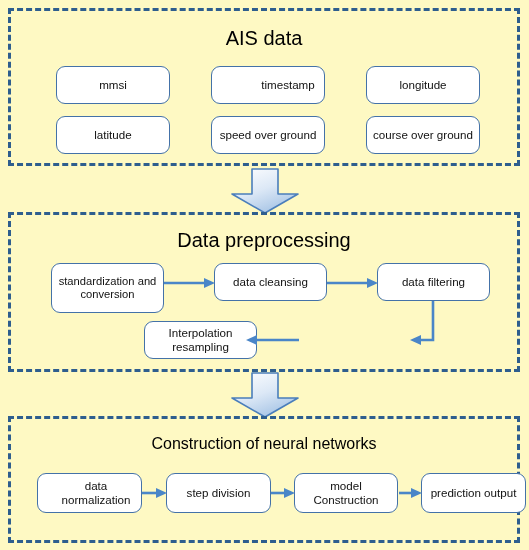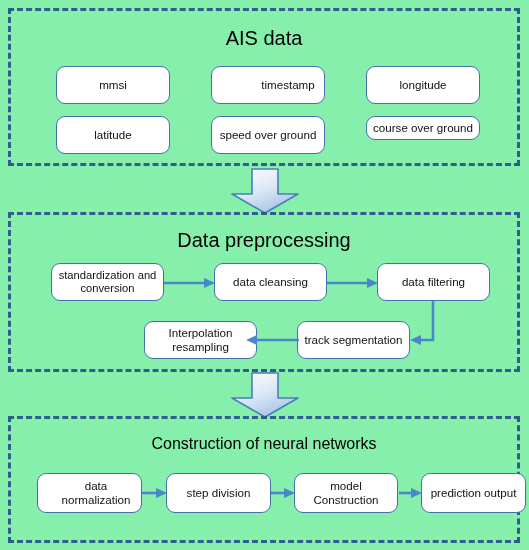--- a/index.html
+++ b/index.html
@@ -7,21 +7,21 @@
     padding: 0;
     background: #ffffff;
   }
   body {
     font-family: "Liberation Sans", sans-serif;
   }
   #canvas {
     position: relative;
     width: 529px;
     height: 550px;
-    background: #86efac;
+    background: #fef9c3;
     overflow: hidden;
   }
   .section {
     position: absolute;
     border: 3px dashed #2e5e8e;
     box-sizing: border-box;
     background: transparent;
   }
   .section-title {
     position: absolute;
@@ -74,56 +74,53 @@
     <div class="node" style="left:355px; top:55px; width:114px; height:38px;">
       <span>longitude</span>
     </div>
 
     <div class="node" style="left:45px; top:105px; width:114px; height:38px;">
       <span>latitude</span>
     </div>
     <div class="node two-line" style="left:200px; top:105px; width:114px; height:38px;">
       <span>speed over ground</span>
     </div>
-    <div class="node two-line" style="left:355px; top:105px; width:114px; height:24px;">
+    <div class="node two-line" style="left:355px; top:105px; width:114px; height:38px;">
       <span>course over ground</span>
     </div>
   </div>
 
   <div class="bigarrow" style="left:228px; top:168px; width:74px; height:46px;">
     <svg width="74" height="46" viewBox="0 0 74 46">
       <defs>
         <linearGradient id="ga1" x1="0" y1="0" x2="0.55" y2="1">
           <stop offset="0%" stop-color="#ffffff"></stop>
           <stop offset="55%" stop-color="#dce8f6"></stop>
           <stop offset="100%" stop-color="#a9c6e6"></stop>
         </linearGradient>
       </defs>
       <polygon points="24,1 50,1 50,26 70,26 37,45 4,26 24,26" fill="url(#ga1)" stroke="#4a7ebb" stroke-width="1.6" stroke-linejoin="round"></polygon>
     </svg>
   </div>
 
   <div class="section" style="left:8px; top:212px; width:512px; height:160px;">
     <div class="section-title" style="top:14px; font-size:20px;">Data preprocessing</div>
 
-    <div class="node two-line" style="left:40px; top:48px; width:113px; height:38px; font-size:11.2px;">
+    <div class="node two-line" style="left:40px; top:48px; width:113px; height:50px; font-size:11.2px;">
       <span>standardization and conversion</span>
     </div>
     <div class="node" style="left:203px; top:48px; width:113px; height:38px;">
       <span>data cleansing</span>
     </div>
     <div class="node" style="left:366px; top:48px; width:113px; height:38px;">
       <span>data filtering</span>
     </div>
 
     <div class="node two-line" style="left:133px; top:106px; width:113px; height:38px;">
       <span>Interpolation resampling</span>
-    </div>
-    <div class="node two-line" style="left:286px; top:106px; width:113px; height:38px;">
-      <span>track segmentation</span>
     </div>
 
     <svg class="conn" style="left:153px; top:58px;" width="52" height="20" viewBox="0 0 52 20">
       <line x1="0" y1="10" x2="42" y2="10" stroke="#4a86c8" stroke-width="2.6"></line>
       <polygon points="51,10 40,5 40,15" fill="#4a86c8"></polygon>
     </svg>
 
     <svg class="conn" style="left:316px; top:58px;" width="52" height="20" viewBox="0 0 52 20">
       <line x1="0" y1="10" x2="42" y2="10" stroke="#4a86c8" stroke-width="2.6"></line>
       <polygon points="51,10 40,5 40,15" fill="#4a86c8"></polygon>

